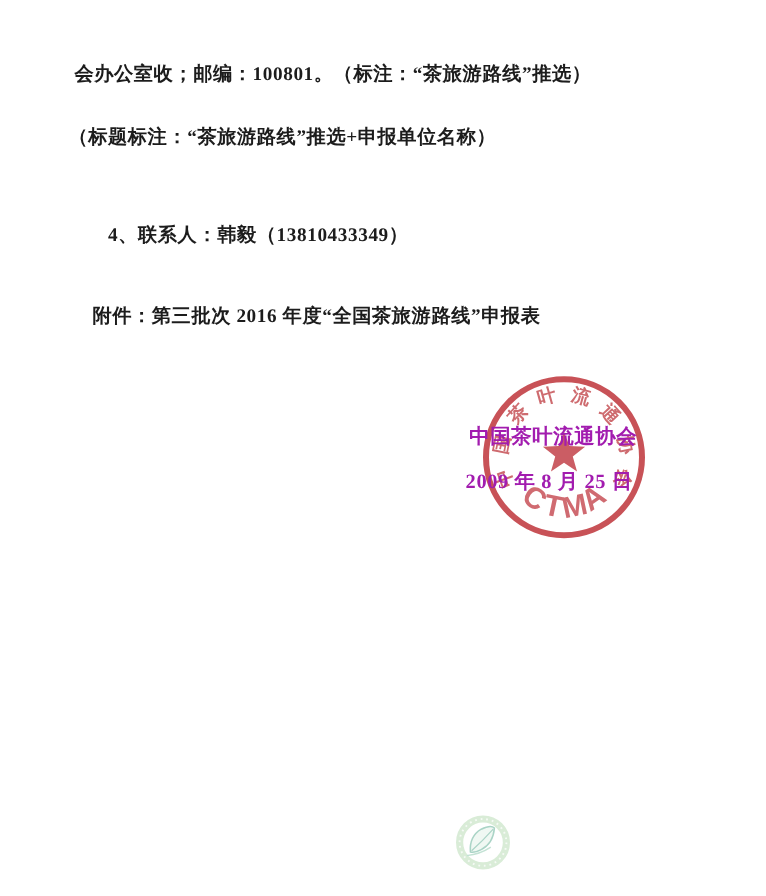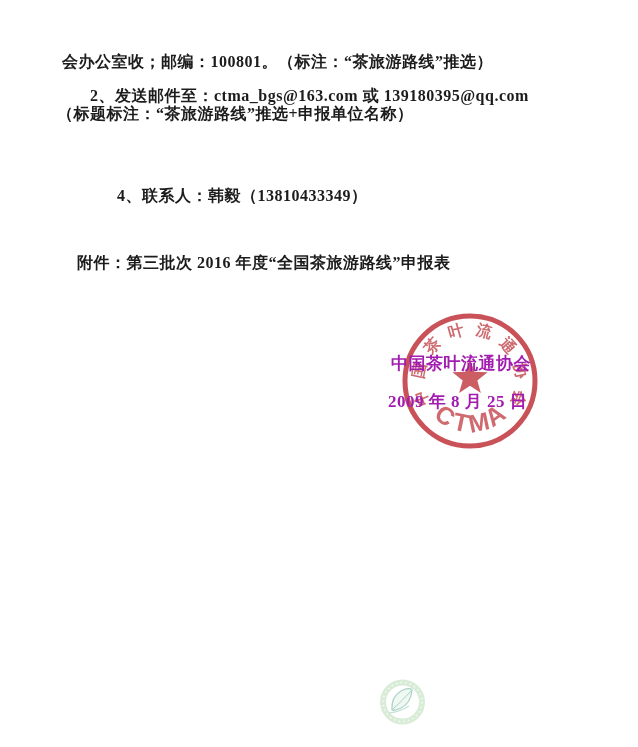--- a/index.html
+++ b/index.html
@@ -15,21 +15,21 @@
     font-size:16px;
     font-weight:bold;
     color:#1c1c1c;
     letter-spacing:0.5px;
     white-space:nowrap;
   }
   #l1{left:62px;top:52px;}
   #l2{left:90px;top:86px;}
   #l3{left:57px;top:104px;}
   #l4{left:90px;top:153px;}
-  #l5{left:90px;top:186px;margin-left:27px;}
+  #l5{left:90px;top:186px;}
   #attach{left:62px;top:253px;margin-left:15px;}
 
   .sig{
     position:absolute;
     color:#a21caf;
     font-weight:bold;
     font-size:17px;
     letter-spacing:0.5px;
     white-space:nowrap;
     z-index:3;
@@ -64,21 +64,20 @@
     opacity:0.85;
     z-index:1;
   }
 </style>
 </head>
 <body>
 
 <div class="page">
 
   <div class="doc-line" id="l1">会办公室收；邮编：100801。（标注：“茶旅游路线”推选）</div>
-  <div class="doc-line" id="l2">2、发送邮件至：ctma_bgs@163.com 或 139180395@qq.com</div>
   <div class="doc-line" id="l3">（标题标注：“茶旅游路线”推选+申报单位名称）</div>
   <div class="doc-line" id="l5">4、联系人：韩毅（13810433349）</div>
   <div class="doc-line" id="attach">附件：第三批次 2016 年度“全国茶旅游路线”申报表</div>
 
   <svg class="stamp" viewBox="0 0 142 140">
     <circle cx="71" cy="69" r="65" fill="none" stroke="#c0393f" stroke-width="5"></circle>
 
     <text class="sealchar" text-anchor="middle" dominant-baseline="central" transform="translate(22.1,86.4) rotate(-110)">中</text>
     <text class="sealchar" text-anchor="middle" dominant-baseline="central" transform="translate(20.0,58.6) rotate(-78.5)">国</text>
     <text class="sealchar" text-anchor="middle" dominant-baseline="central" transform="translate(33.0,33.5) rotate(-47)">茶</text>

